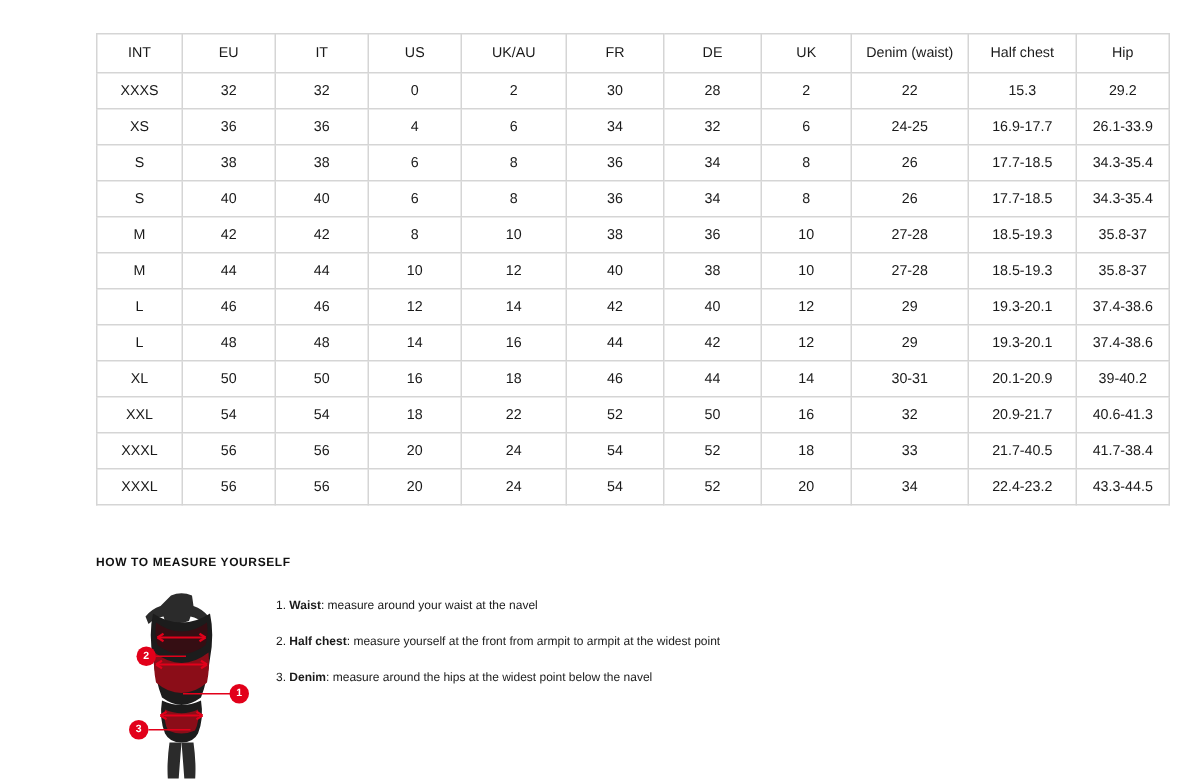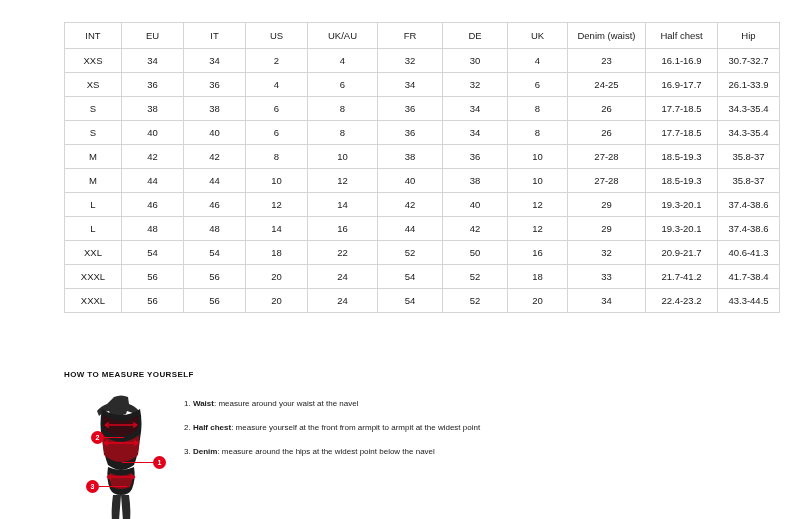--- a/index.html
+++ b/index.html
@@ -163,31 +163,31 @@
           <th>FR</th>
           <th>DE</th>
           <th>UK</th>
           <th>Denim (waist)</th>
           <th>Half chest</th>
           <th>Hip</th>
         </tr>
       </thead>
       <tbody>
         <tr>
-          <td>XXS</td>
-          <td>34</td>
-          <td>34</td>
+          <td>XXXS</td>
+          <td>32</td>
+          <td>32</td>
+          <td>0</td>
           <td>2</td>
-          <td>4</td>
-          <td>32</td>
           <td>30</td>
-          <td>4</td>
-          <td>23</td>
-          <td>16.1-16.9</td>
-          <td>30.7-32.7</td>
+          <td>28</td>
+          <td>2</td>
+          <td>22</td>
+          <td>15.3</td>
+          <td>29.2</td>
         </tr>
         <tr>
           <td>XS</td>
           <td>36</td>
           <td>36</td>
           <td>4</td>
           <td>6</td>
           <td>34</td>
           <td>32</td>
           <td>6</td>
@@ -267,20 +267,33 @@
           <td>14</td>
           <td>16</td>
           <td>44</td>
           <td>42</td>
           <td>12</td>
           <td>29</td>
           <td>19.3-20.1</td>
           <td>37.4-38.6</td>
         </tr>
         <tr>
+          <td>XL</td>
+          <td>50</td>
+          <td>50</td>
+          <td>16</td>
+          <td>18</td>
+          <td>46</td>
+          <td>44</td>
+          <td>14</td>
+          <td>30-31</td>
+          <td>20.1-20.9</td>
+          <td>39-40.2</td>
+        </tr>
+        <tr>
           <td>XXL</td>
           <td>54</td>
           <td>54</td>
           <td>18</td>
           <td>22</td>
           <td>52</td>
           <td>50</td>
           <td>16</td>
           <td>32</td>
           <td>20.9-21.7</td>
@@ -289,21 +302,21 @@
         <tr>
           <td>XXXL</td>
           <td>56</td>
           <td>56</td>
           <td>20</td>
           <td>24</td>
           <td>54</td>
           <td>52</td>
           <td>18</td>
           <td>33</td>
-          <td>21.7-41.2</td>
+          <td>21.7-40.5</td>
           <td>41.7-38.4</td>
         </tr>
         <tr>
           <td>XXXL</td>
           <td>56</td>
           <td>56</td>
           <td>20</td>
           <td>24</td>
           <td>54</td>
           <td>52</td>

